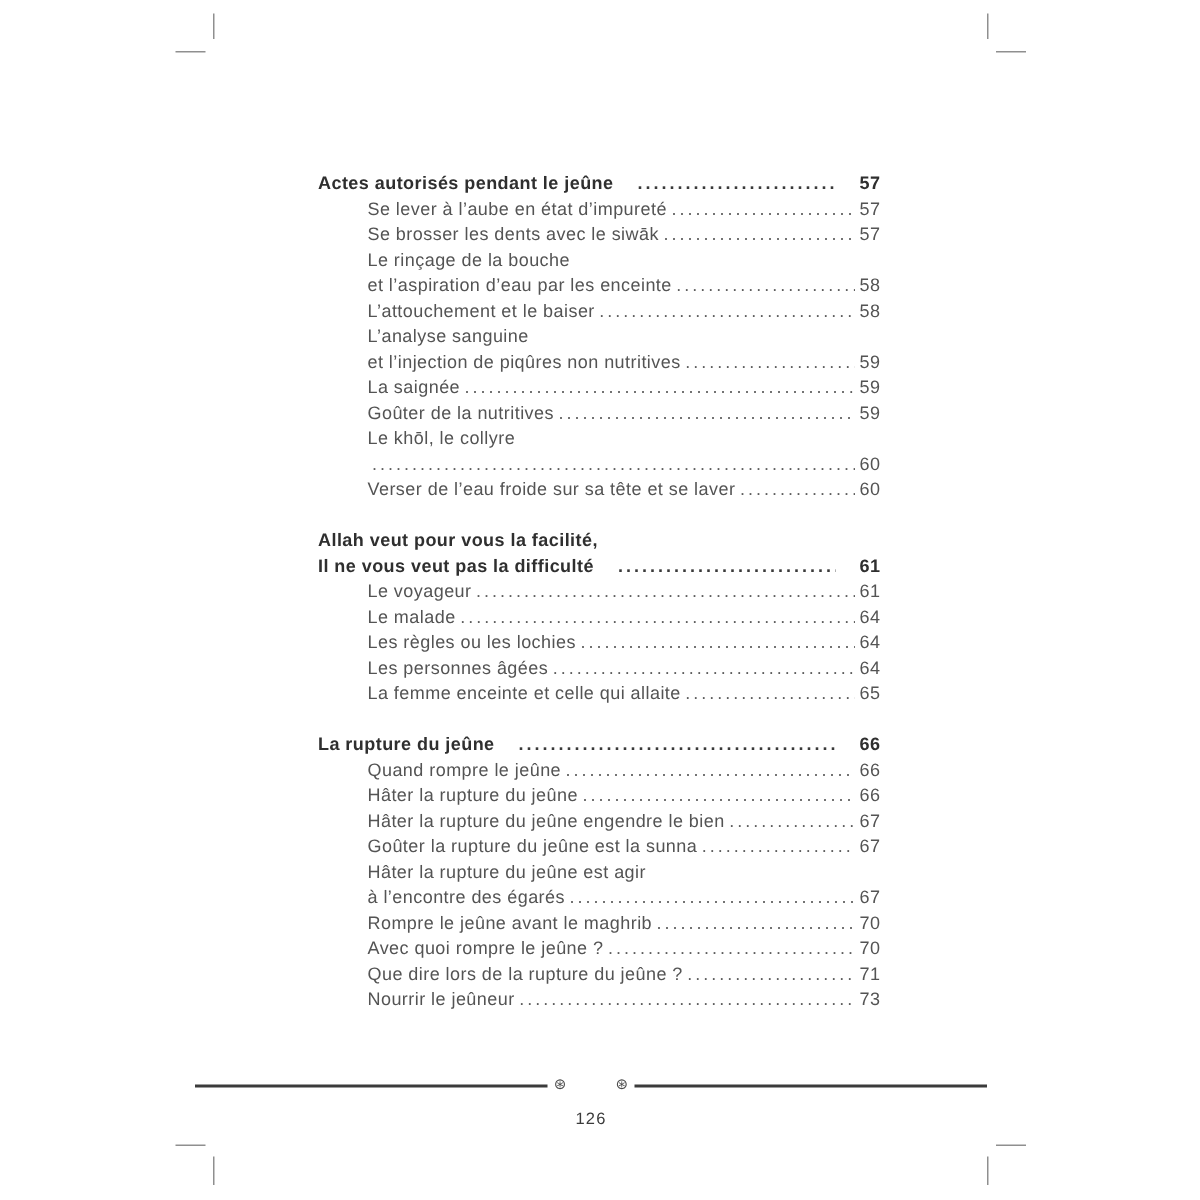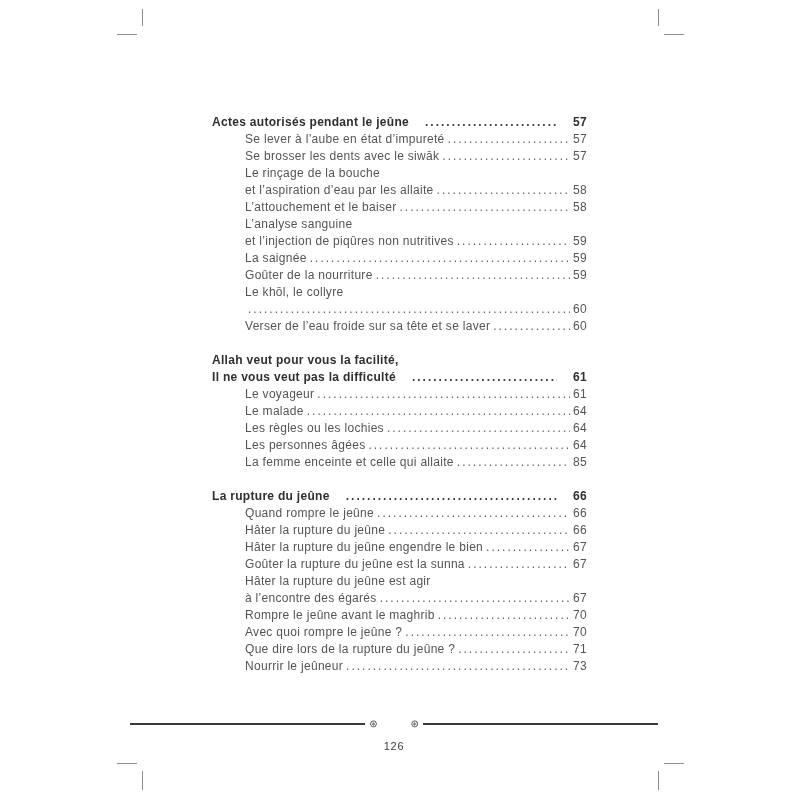--- a/index.html
+++ b/index.html
@@ -63,21 +63,21 @@
     </div>
     <div class="row entry">
       <span class="label"><span>Se brosser les dents avec le </span><span class="it">siwāk</span></span>
       <span class="dots"></span>
       <span class="pnum">57</span>
     </div>
     <div class="row entry">
       <span class="label"><span>Le rinçage de la bouche</span></span>
     </div>
     <div class="row entry">
-      <span class="label"><span>et l’aspiration d’eau par les allaite</span></span>
+      <span class="label"><span>et l’aspiration d’eau par les enceinte</span></span>
       <span class="dots"></span>
       <span class="pnum">58</span>
     </div>
     <div class="row entry">
       <span class="label"><span>L’attouchement et le baiser</span></span>
       <span class="dots"></span>
       <span class="pnum">58</span>
     </div>
     <div class="row entry">
       <span class="label"><span>L’analyse sanguine</span></span>
@@ -86,21 +86,21 @@
       <span class="label"><span>et l’injection de piqûres non nutritives</span></span>
       <span class="dots"></span>
       <span class="pnum">59</span>
     </div>
     <div class="row entry">
       <span class="label"><span>La saignée</span></span>
       <span class="dots"></span>
       <span class="pnum">59</span>
     </div>
     <div class="row entry">
-      <span class="label"><span>Goûter de la nourriture</span></span>
+      <span class="label"><span>Goûter de la nutritives</span></span>
       <span class="dots"></span>
       <span class="pnum">59</span>
     </div>
     <div class="row entry">
       <span class="label"><span>Le khōl, le collyre</span></span>
     </div>
     <div class="row entry">
       <span class="dots"></span>
       <span class="pnum">60</span>
     </div>
@@ -133,21 +133,21 @@
       <span class="pnum">64</span>
     </div>
     <div class="row entry">
       <span class="label"><span>Les personnes âgées</span></span>
       <span class="dots"></span>
       <span class="pnum">64</span>
     </div>
     <div class="row entry">
       <span class="label"><span>La femme enceinte et celle qui allaite</span></span>
       <span class="dots"></span>
-      <span class="pnum">85</span>
+      <span class="pnum">65</span>
     </div>
     <div class="row heading mt">
       <span class="label"><span>La rupture du jeûne</span></span>
       <span class="dots"></span>
       <span class="pnum">66</span>
     </div>
     <div class="row entry">
       <span class="label"><span>Quand rompre le jeûne</span></span>
       <span class="dots"></span>
       <span class="pnum">66</span>

